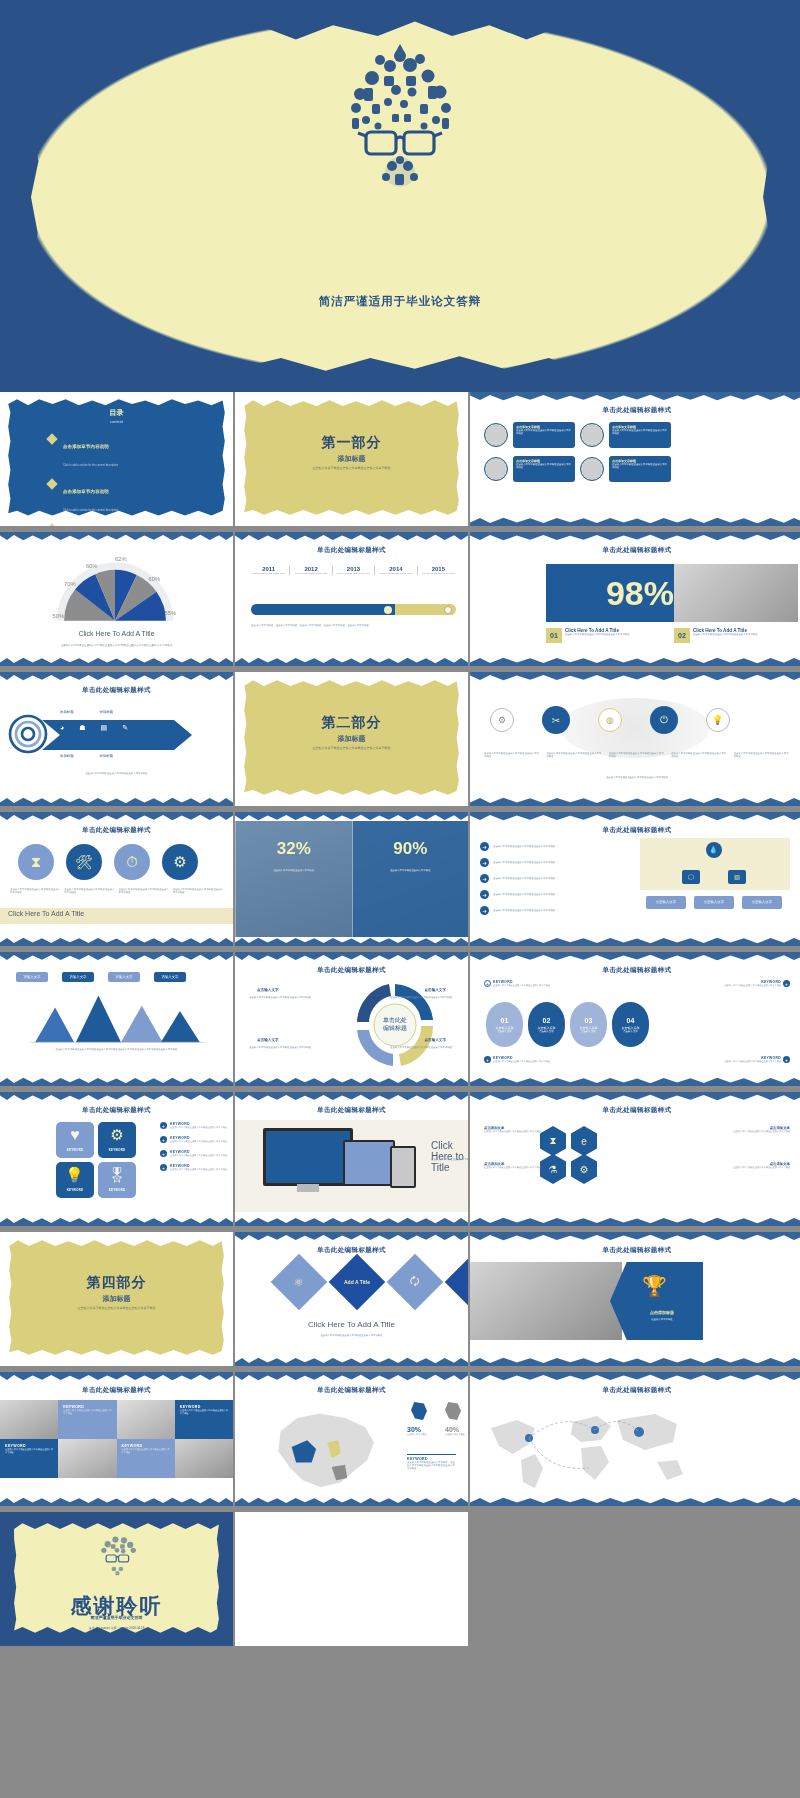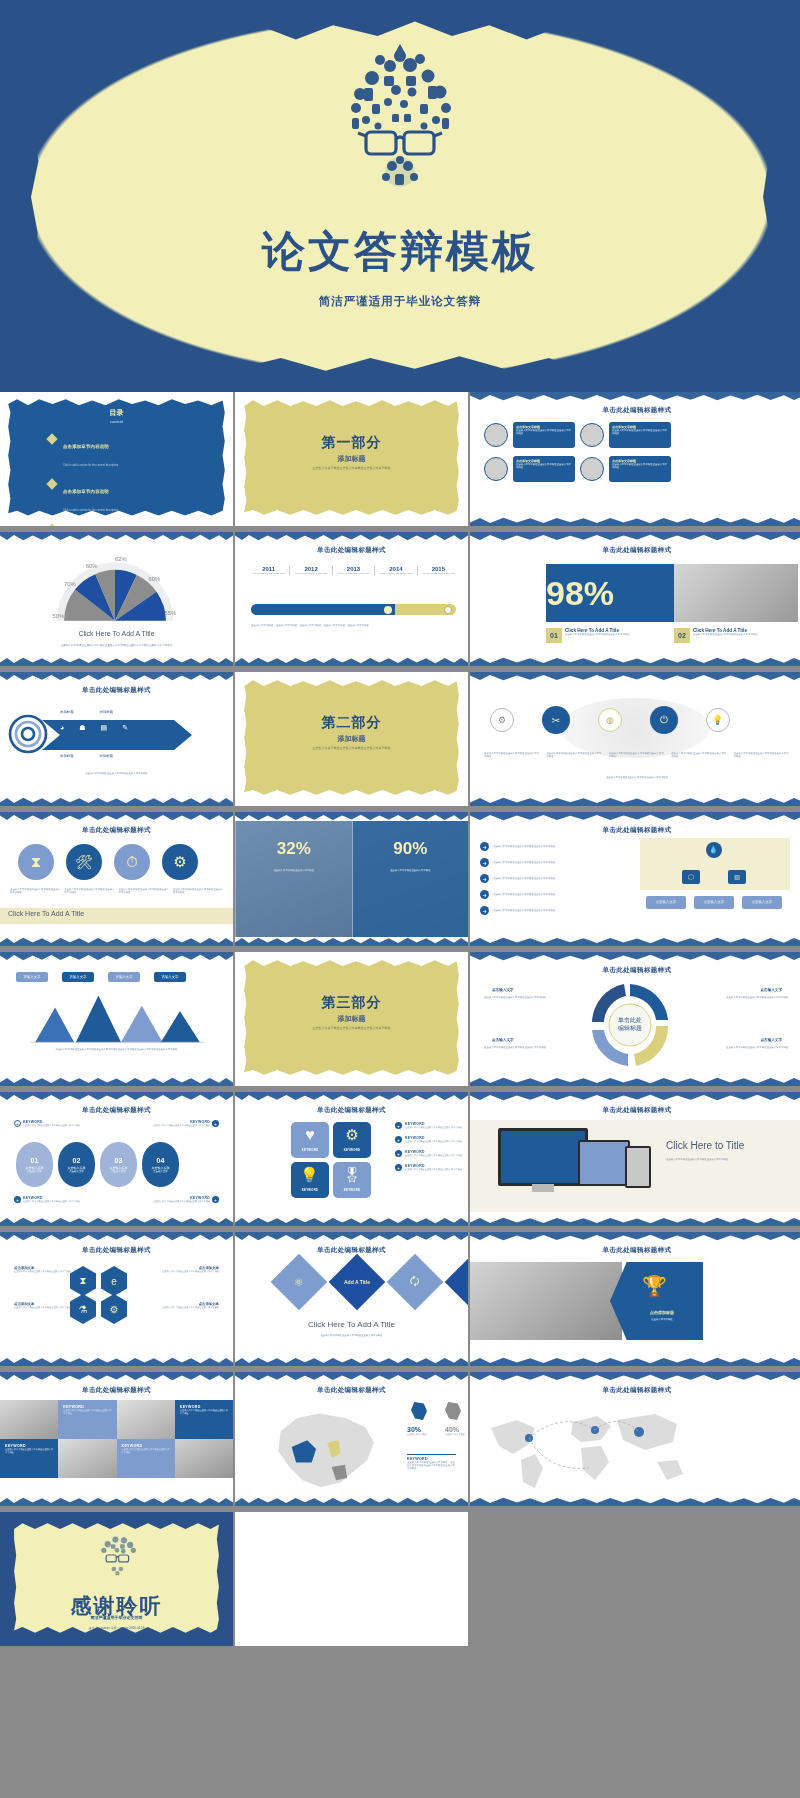--- a/index.html
+++ b/index.html
@@ -171,21 +171,20 @@
           <circle cx="100" cy="140" r="15" opacity="0.15"></circle>
           <circle cx="92" cy="134" r="5"></circle>
             <circle cx="108" cy="134" r="5"></circle>
           <rect x="95" y="142" width="9" height="11" rx="2"></rect>
           <circle cx="86" cy="145" r="4"></circle>
             <circle cx="114" cy="145" r="4"></circle>
           <circle cx="100" cy="128" r="4"></circle>
         </g>
       </g>
     </svg>
-    <div class="cover-title">论文答辩模板</div>
     <div class="cover-sub">简洁严谨适用于毕业论文答辩</div>
   </div>
 </div>
 
 <div class="grid">
 
   <div class="cell">
     <div class="toc-bg"></div>
     <div class="toc-h">目录</div>
     <div class="toc-sub">content</div>
@@ -302,21 +301,21 @@
       </div>
     </div>
     <div class="micro" style="position:absolute;left:16px;right:12px;top:92px;font-size:2.4px;text-align:left;">这里·输入简单字概述，这里输入简单字概述。这里输入简单字概述，这里输入简单字概述。这里输入简单字概述</div>
   </div>
 
   <div class="cell">
     <div class="brush-top"></div>
     <div class="brush-bot"></div>
     <div class="slide-title">单击此处编辑标题样式</div>
     <div style="position:absolute;left:76px;top:32px;width:128px;height:58px;" class="bluebox">
-      <div style="color:#f2f0b8;font-size:34px;font-weight:bold;text-align:left;line-height:58px;">98%</div>
+      <div style="color:#f2f0b8;font-size:34px;font-weight:bold;text-align:right;line-height:58px;">98%</div>
     </div>
     <div style="position:absolute;left:204px;top:32px;width:124px;height:58px;background:linear-gradient(135deg,#d6d6d6,#9a9a9a);"></div>
     <div style="position:absolute;left:76px;top:96px;display:flex;gap:8px;">
       <div style="display:flex;gap:3px;width:120px;">
         <div class="yellowbox" style="width:16px;height:15px;color:#2a5288;font-size:7px;font-weight:bold;text-align:center;line-height:15px;">01</div>
         <div>
             <div style="font-size:4.6px;color:#2a5288;font-weight:bold;">Click Here To Add A Title</div>
         <div class="micro" style="font-size:2.4px;">这里输入简单字概述这里输入简单字概述这里输入简单字概述</div>
           </div>
       </div>
@@ -494,26 +493,20 @@
     <svg viewBox="0 0 200 60" style="position:absolute;left:10px;top:40px;width:215px;height:52px;">
       <polygon points="5,58 28,18 50,58" fill="#3a72b5"></polygon>
       <polygon points="52,58 78,4 104,58" fill="#1f5b98"></polygon>
       <polygon points="104,58 128,16 152,58" fill="#7e9ccd"></polygon>
       <polygon points="150,58 172,22 195,58" fill="#1f5b98"></polygon>
       <line x1="0" y1="58" x2="200" y2="58" stroke="#bbb" stroke-width="0.8"></line>
     </svg>
     <div class="micro" style="position:absolute;left:12px;right:12px;top:96px;font-size:2.4px;text-align:center;">这里输入简单字概述这里输入简单概述这里输入简单字概述这里输入简单概述这里输入简单字概述这里输入简单概述</div>
   </div>
 
-  <div class="cell">
-    <div class="sec-bg"></div>
-    <div class="sec-t">第三部分</div>
-    <div class="sec-s">添加标题</div>
-    <div class="sec-d">这里输入简单字概述这里输入简单概述这里输入简单字概述</div>
-  </div>
 
   <div class="cell">
     <div class="brush-top"></div>
     <div class="brush-bot"></div>
     <div class="slide-title">单击此处编辑标题样式</div>
     <svg viewBox="0 0 120 100" style="position:absolute;left:100px;top:24px;width:120px;height:100px;">
       <path d="M60 8 A40 40 0 0 1 98 44 L86 44 A28 28 0 0 0 60 20 Z" fill="#1f5b98"></path>
       <path d="M98 50 A40 40 0 0 1 66 90 L64 78 A28 28 0 0 0 86 50 Z" fill="#d9cf7c"></path>
       <path d="M58 90 A40 40 0 0 1 22 54 L34 54 A28 28 0 0 0 58 78 Z" fill="#7e9ccd"></path>
       <path d="M22 46 A40 40 0 0 1 54 8 L56 20 A28 28 0 0 0 34 46 Z" fill="#2a5288"></path>
@@ -677,20 +670,26 @@
     <div style="position:absolute;left:14px;top:70px;">
         <div style="font-size:3.4px;color:#2a5288;font-weight:bold;">点击添加文本</div>
         <div class="micro" style="font-size:2.2px;">这里输入简单字概述这里输入简单概述这里输入简单字概述</div>
       </div>
     <div style="position:absolute;right:14px;top:70px;text-align:right;">
         <div style="font-size:3.4px;color:#2a5288;font-weight:bold;">点击添加文本</div>
         <div class="micro" style="font-size:2.2px;">这里输入简单字概述这里输入简单概述这里输入简单字概述</div>
       </div>
   </div>
 
+  <div class="cell">
+    <div class="sec-bg"></div>
+    <div class="sec-t">第四部分</div>
+    <div class="sec-s">添加标题</div>
+    <div class="sec-d">这里输入简单字概述这里输入简单概述这里输入简单字概述</div>
+  </div>
 
   <div class="cell">
     <div class="brush-top"></div>
     <div class="brush-bot"></div>
     <div class="slide-title">单击此处编辑标题样式</div>
     <div style="position:absolute;left:44px;top:30px;display:flex;gap:18px;">
       <div style="width:40px;height:40px;background:#7e9ccd;transform:rotate(45deg);display:flex;align-items:center;justify-content:center;">
           <span style="transform:rotate(-45deg);color:#f2f0b8;font-size:11px;">⚛</span>
         </div>
       <div style="width:40px;height:40px;background:#1f4fa0;transform:rotate(45deg);display:flex;align-items:center;justify-content:center;">

